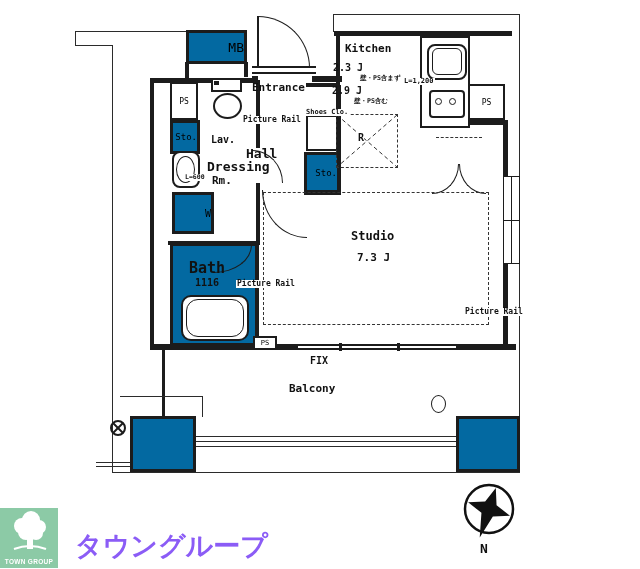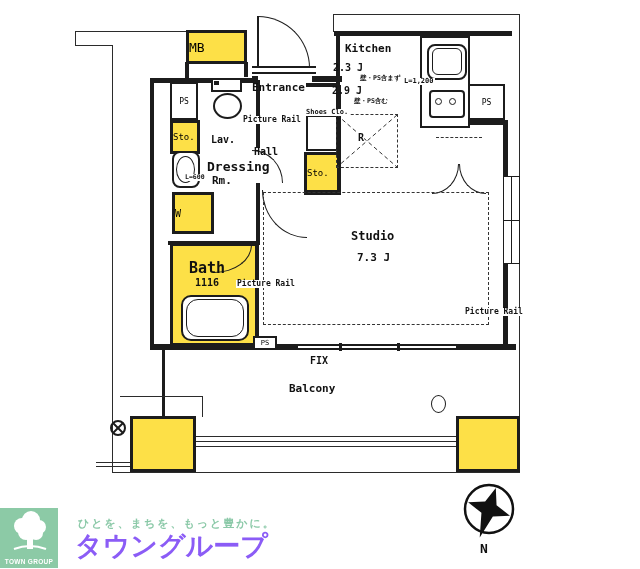--- a/index.html
+++ b/index.html
@@ -1,21 +1,21 @@
 <!DOCTYPE html>
 <html><head>
 <meta charset="utf-8">
 <style>
   html,body{margin:0;padding:0;background:#fff;}
   #canvas{position:relative;width:640px;height:569px;background:#fff;overflow:hidden;
           font-family:"DejaVu Sans Mono","Liberation Mono",monospace;}
   .w{position:absolute;background:#1c1c1c;}               
   .tl{position:absolute;background:#2b2b2b;}              
-  .bx{position:absolute;border:3px solid #1c1c1c;background:#fde047;box-sizing:border-box;
-      display:flex;align-items:center;justify-content:flex-start;}
+  .bx{position:absolute;border:3px solid #1c1c1c;background:#0369a1;box-sizing:border-box;
+      display:flex;align-items:center;justify-content:flex-end;}
   .bx2{position:absolute;border:2px solid #1c1c1c;background:#fff;box-sizing:border-box;
       display:flex;align-items:center;justify-content:center;}
   .lbl{position:absolute;color:#111;font-weight:bold;white-space:nowrap;line-height:1;}
   .dash{position:absolute;border:1px dashed #333;box-sizing:border-box;}
   .arc{position:absolute;box-sizing:border-box;background:transparent;}
   .knock{background:#fff;padding:0 1px;margin-top:8px;}
   .green{color:#8b5cf6;}
 </style>
 </head>
 <body>
@@ -151,21 +151,21 @@
   <span class="lbl" style="left:345px;top:43px;font-size:11px">Kitchen</span>
   <span class="lbl" style="left:333px;top:63px;font-size:10px">2.3 J</span>
   <span class="lbl" style="left:360px;top:75px;font-size:6.5px">壁・PS含まず</span>
   <span class="lbl" style="left:332px;top:86px;font-size:10px">2.9 J</span>
   <span class="lbl" style="left:354px;top:98px;font-size:6.5px">壁・PS含む</span>
   <span class="lbl knock" style="left:403px;top:70px;font-size:7px">L=1,200</span>
   <span class="lbl" style="left:211px;top:135px;font-size:10px">Lav.</span>
   <span class="lbl knock" style="left:206px;top:152px;font-size:13px">Dressing</span>
   <span class="lbl" style="left:212px;top:175px;font-size:11px">Rm.</span>
   <span class="lbl knock" style="left:184px;top:166px;font-size:6.5px">L=600</span>
-  <span class="lbl" style="left:254px;top:147px;font-size:10px">Hall</span>
+  <span class="lbl" style="left:246px;top:147px;font-size:13px">Hall</span>
   <span class="lbl" style="left:189px;top:261px;font-size:15px">Bath</span>
   <span class="lbl" style="left:195px;top:278px;font-size:10px">1116</span>
   <span class="lbl knock" style="left:236px;top:272px;font-size:8px;z-index:3">Picture Rail</span>
   <span class="lbl" style="left:351px;top:230px;font-size:12px">Studio</span>
   <span class="lbl" style="left:357px;top:252px;font-size:11px">7.3 J</span>
   <span class="lbl knock" style="left:464px;top:300px;font-size:8px;z-index:3">Picture Rail</span>
   <span class="lbl" style="left:310px;top:356px;font-size:10px">FIX</span>
   <span class="lbl" style="left:289px;top:383px;font-size:11px">Balcony</span>
 
   <svg style="position:absolute;left:462px;top:482px" width="56" height="60">
@@ -179,16 +179,15 @@
       <circle cx="22" cy="18" r="8" fill="#fff"></circle>
       <circle cx="31" cy="12" r="9" fill="#fff"></circle>
       <circle cx="39" cy="19" r="7" fill="#fff"></circle>
       <circle cx="26" cy="24" r="8" fill="#fff"></circle>
       <circle cx="36" cy="25" r="7" fill="#fff"></circle>
       <rect x="27" y="28" width="6" height="13" fill="#fff"></rect>
       <path d="M14,41 q16,-6 32,0" stroke="#fff" stroke-width="2" fill="none"></path>
     </svg>
     <div style="position:absolute;left:0;bottom:3px;width:100%;text-align:center;color:#fff;font-size:6.5px;font-weight:bold;letter-spacing:0.3px;font-family:'Liberation Sans',sans-serif">TOWN GROUP</div>
   </div>
-  <div class="green" style="position:absolute;left:78px;top:516px;font-size:11px;letter-spacing:2px;font-weight:bold;font-family:'DejaVu Sans',sans-serif;color:#8bc9a8">ひとを、まちを、もっと豊かに。</div>
   <div class="green" style="position:absolute;left:75px;top:528px;font-size:27px;font-weight:bold;font-family:'DejaVu Sans',sans-serif">タウングループ</div>
 
 </div>
 
 </body></html>

